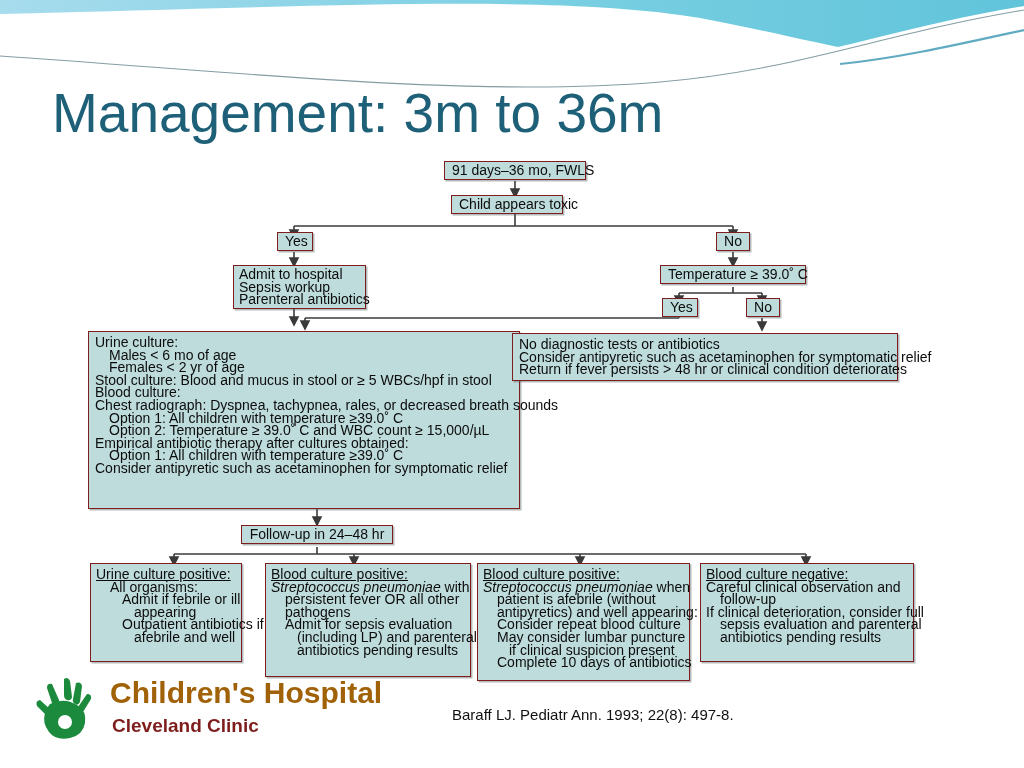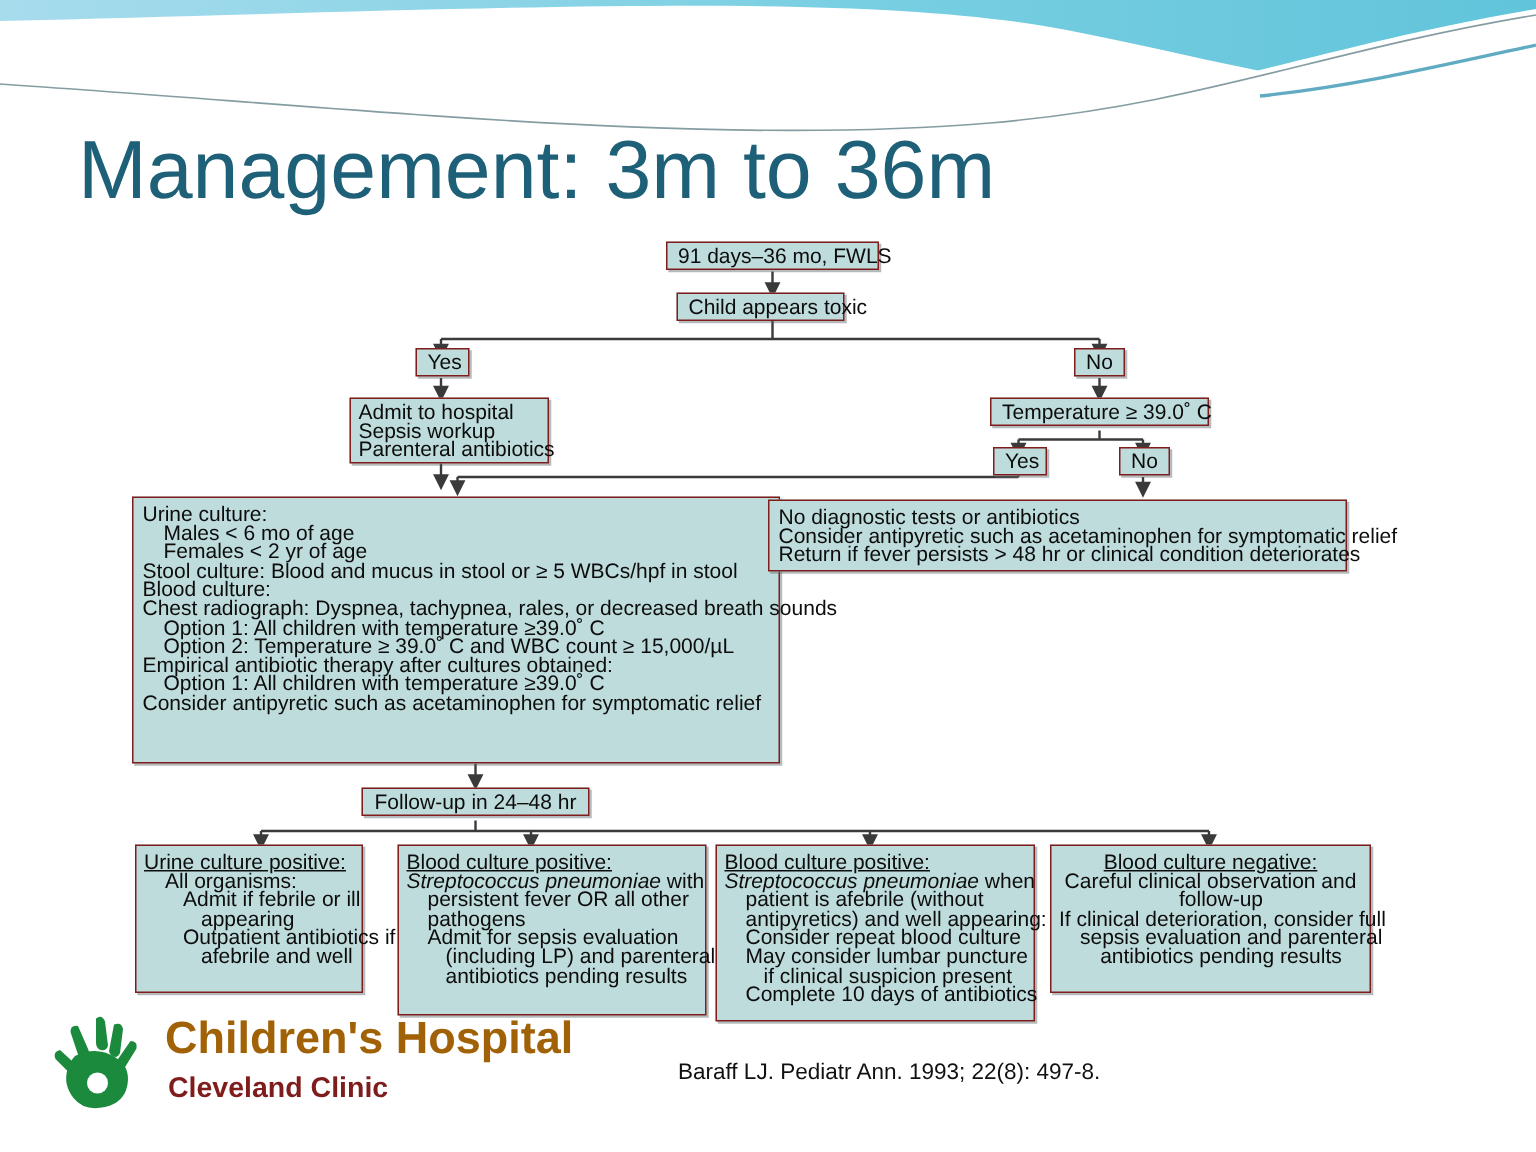--- a/index.html
+++ b/index.html
@@ -218,21 +218,21 @@
     <span class="ln hdr">Blood culture positive:</span>
     <span class="ln"><i class="ital">Streptococcus pneumoniae</i><span> when</span></span>
     <span class="ln i1">patient is afebrile (without</span>
     <span class="ln i1">antipyretics) and well appearing:</span>
     <span class="ln i1">Consider repeat blood culture</span>
     <span class="ln i1">May consider lumbar puncture</span>
     <span class="ln i2">if clinical suspicion present</span>
     <span class="ln i1">Complete 10 days of antibiotics</span>
   </div>
 
-  <div class="node" style="left:700px;top:563px;width:214px;height:99px;padding:4px 5px;text-align:center;">
+  <div class="node" style="left:700px;top:563px;width:214px;height:99px;padding:4px 5px;">
     <span class="ln hdr">Blood culture negative:</span>
     <span class="ln">Careful clinical observation and</span>
     <span class="ln i1">follow-up</span>
     <span class="ln">If clinical deterioration, consider full</span>
     <span class="ln i1">sepsis evaluation and parenteral</span>
     <span class="ln i1">antibiotics pending results</span>
   </div>
 
 </div>
 

